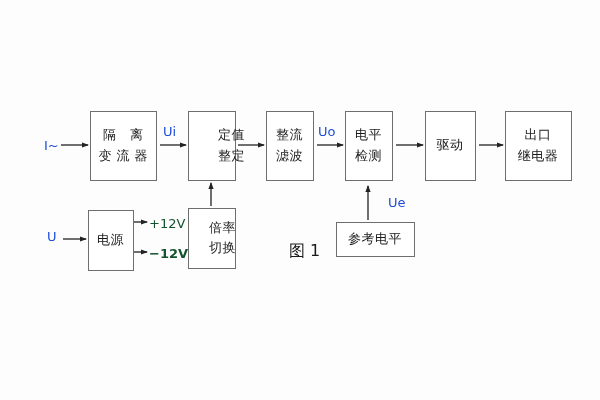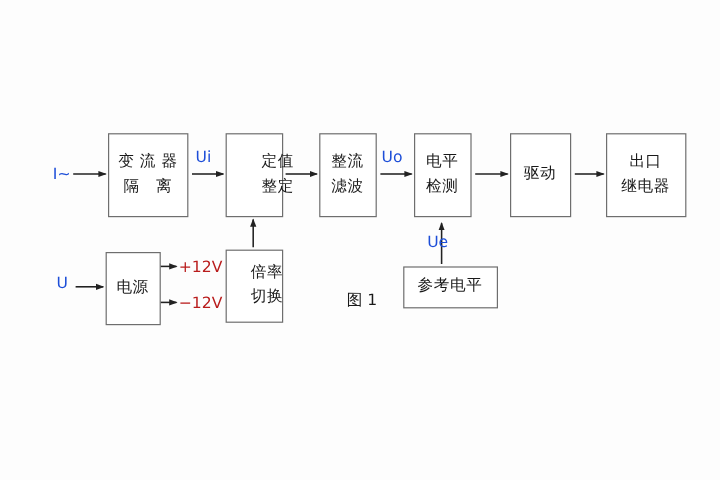--- a/index.html
+++ b/index.html
@@ -47,28 +47,28 @@
   }
   .box-label .ln { white-space: nowrap; }
   .sig-label {
     position: absolute;
     color: #1d4ed8;
     font-size: 13px;
     white-space: nowrap;
   }
   .rail-label {
     position: absolute;
-    color: #b91c1c;
+    color: #14532d;
     font-size: 13px;
     white-space: nowrap;
   }
   .fig-caption {
     position: absolute;
     color: #1a1a1a;
-    font-size: 13px;
+    font-size: 16px;
     white-space: nowrap;
   }
   .wide-space .ln { letter-spacing: 5px; text-indent: 5px; }
 </style>
 </head>
 <body>
 
 <div id="canvas">
 
   <svg class="diagram" viewBox="0 0 600 400">
@@ -98,22 +98,22 @@
         <line class="conn" x1="63" y1="239" x2="86" y2="239" marker-end="url(#arrowhead)"></line>
         <line class="conn" x1="134" y1="222" x2="147" y2="222" marker-end="url(#arrowhead)"></line>
         <line class="conn" x1="134" y1="252" x2="147" y2="252" marker-end="url(#arrowhead)"></line>
         <line class="conn" x1="211" y1="206" x2="211" y2="183" marker-end="url(#arrowhead)"></line>
         <line class="conn" x1="368" y1="220" x2="368" y2="186" marker-end="url(#arrowhead)"></line>
       </g>
   </svg>
 
   <div id="label-layer">
       <div class="box-label wide-space" style="left: 90px; top: 111px; width: 66px; height: 69px;">
+        <span class="ln">隔 离</span>
         <span class="ln">变流器</span>
-        <span class="ln">隔 离</span>
       </div>
       <div class="box-label" style="left: 188px; top: 111px; width: 47px; height: 69px; margin-left: 20px;">
         <span class="ln">定值</span>
         <span class="ln">整定</span>
       </div>
       <div class="box-label" style="left: 266px; top: 111px; width: 47px; height: 69px;">
         <span class="ln">整流</span>
         <span class="ln">滤波</span>
       </div>
       <div class="box-label" style="left: 345px; top: 111px; width: 47px; height: 69px;">
@@ -136,22 +136,22 @@
       </div>
       <div class="box-label" style="left: 336px; top: 222px; width: 78px; height: 34px;">
         <span class="ln">参考电平</span>
       </div>
     </div>
   <div id="signal-layer">
       <div class="sig-label" style="left: 44px; top: 138px;">I~</div>
       <div class="sig-label" style="left: 47px; top: 229px;">U</div>
       <div class="sig-label" style="left: 163px; top: 124px;">Ui</div>
       <div class="sig-label" style="left: 318px; top: 124px; text-align: center;">Uo</div>
-      <div class="sig-label" style="left: 356px; top: 195px;">Ue</div>
+      <div class="sig-label" style="left: 388px; top: 195px;">Ue</div>
     </div>
   <div id="rail-layer">
       <div class="rail-label" style="left: 149px; top: 216px;">+12V</div>
-      <div class="rail-label" style="left: 149px; top: 246px;">−12V</div>
+      <div class="rail-label" style="left: 149px; top: 246px; font-weight: bold;">−12V</div>
     </div>
 
   <div class="fig-caption" id="fig-caption" style="left: 289px; top: 241px;">图 1</div>
 
 </div>
 
 </body></html>

